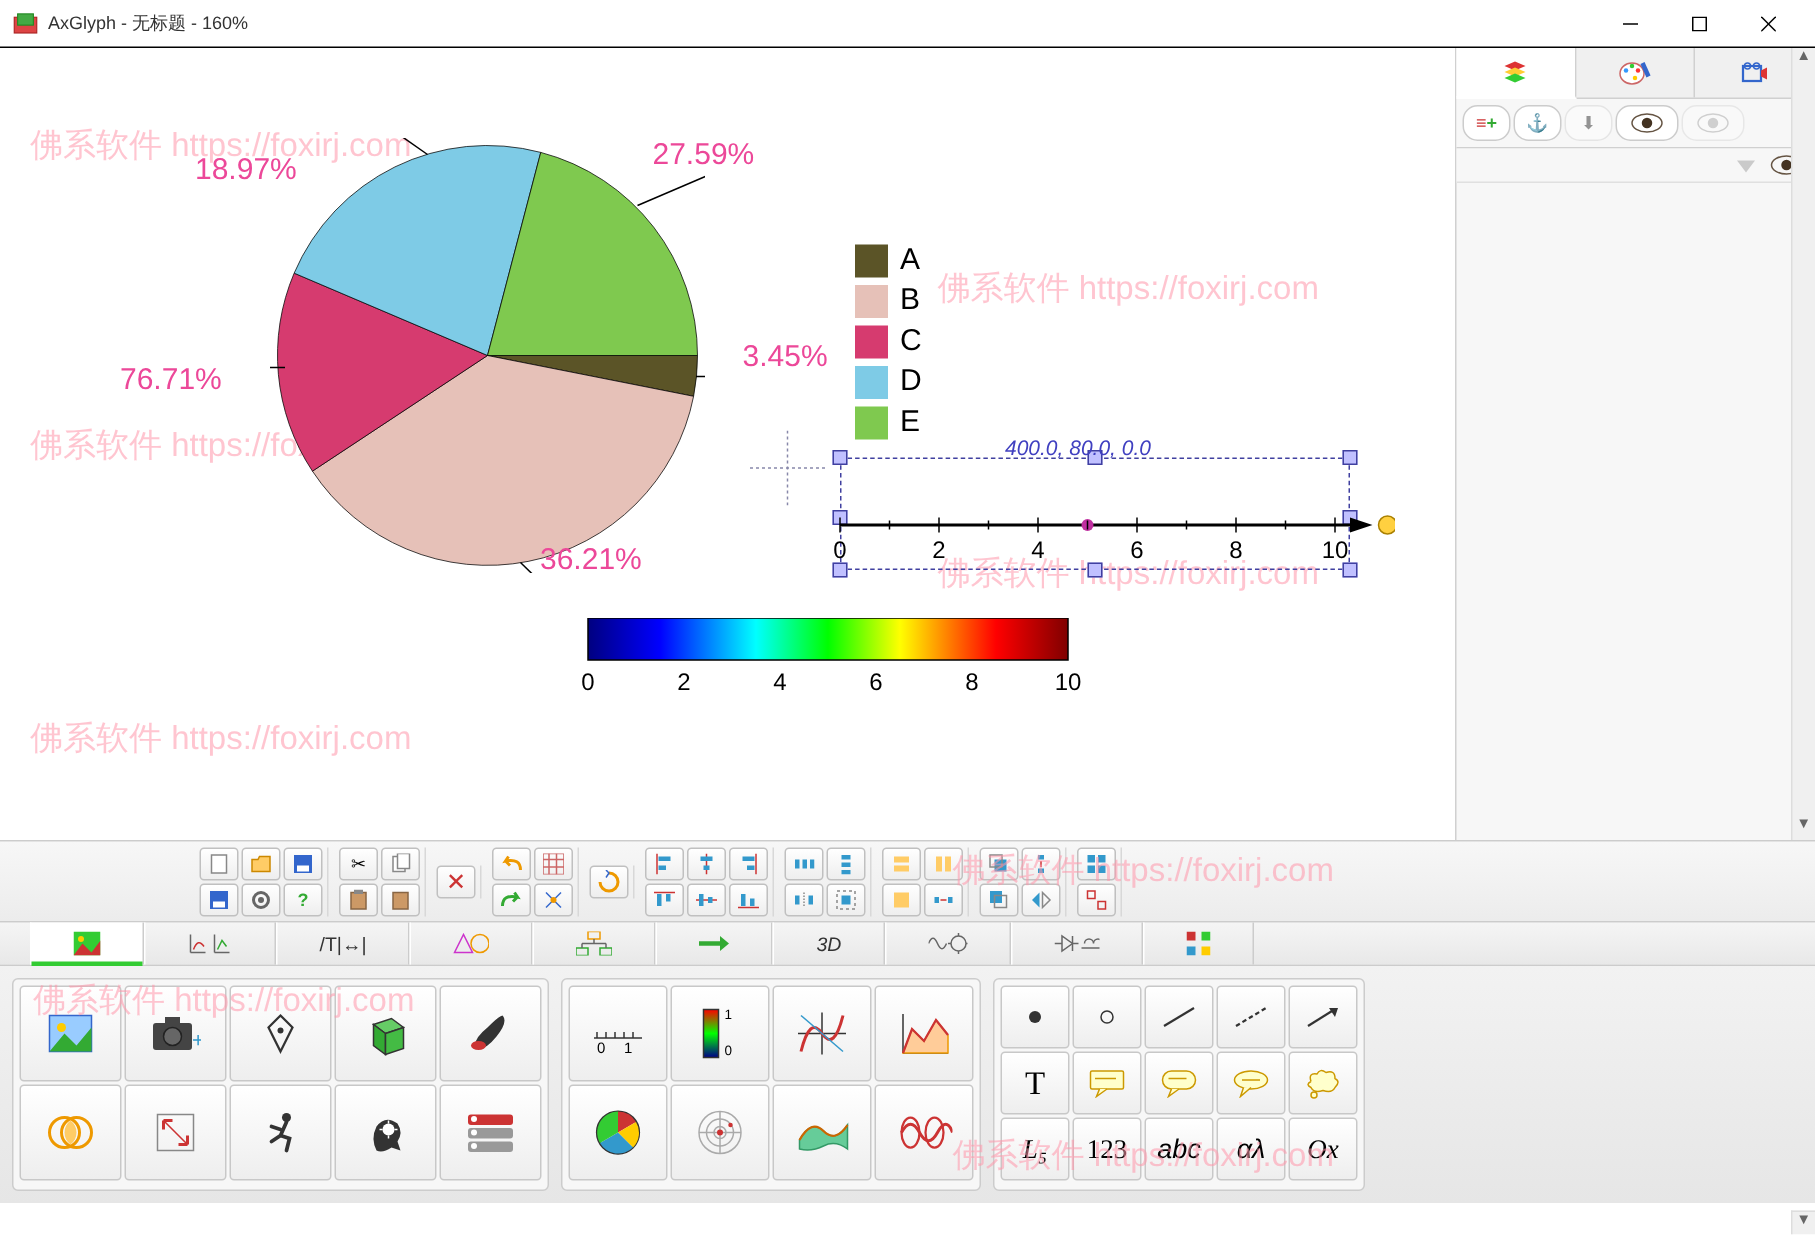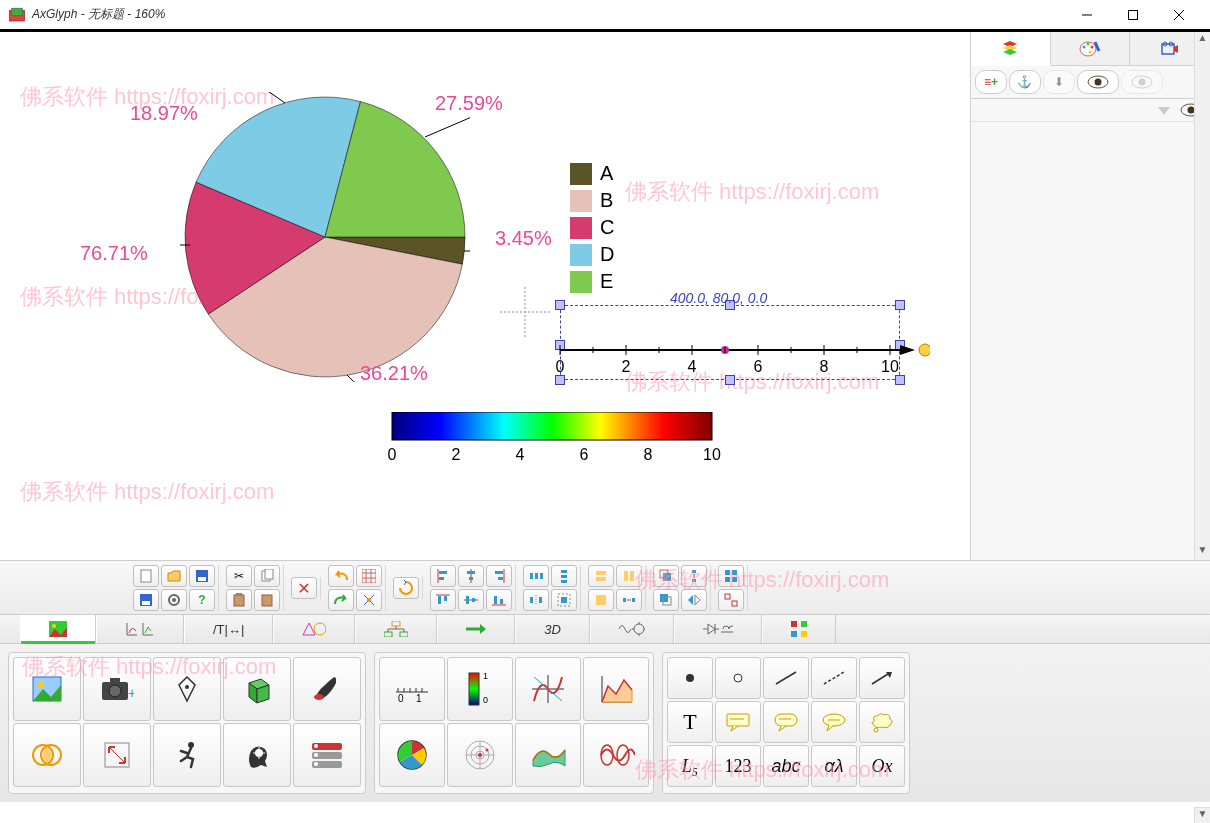--- a/index.html
+++ b/index.html
@@ -1,19 +1,19 @@
 <!DOCTYPE html>
 <html><head>
 <meta charset="utf-8">
 <style>
 * { box-sizing: border-box; margin: 0; padding: 0; font-family: "Segoe UI", Arial, sans-serif; }
 body { background: #fff; width: 1210px; height: 823px; overflow: hidden; position: relative; }
 
 
-.titlebar { height: 32px; display: flex; align-items: center; padding: 0 8px; background: #fff; border-bottom: 3px solid #000000; font-style: italic; }
+.titlebar { height: 32px; display: flex; align-items: center; padding: 0 8px; background: #fff; border-bottom: 1px solid #000000; }
 .titlebar .app-icon { width: 18px; height: 18px; margin-right: 6px; }
 .titlebar .title { font-size: 12px; color: #333; flex: 1; }
 .titlebar .win-btn { width: 46px; height: 32px; display: flex; align-items: center; justify-content: center; cursor: pointer; }
 
 
 .main { display: flex; height: 528px; }
 .canvas { flex: 1; position: relative; background: #fff; overflow: hidden; }
 .right-panel { width: 240px; border-left: 1px solid #d0d0d0; background: #f7f7f7; display: flex; flex-direction: column; }
 
 

